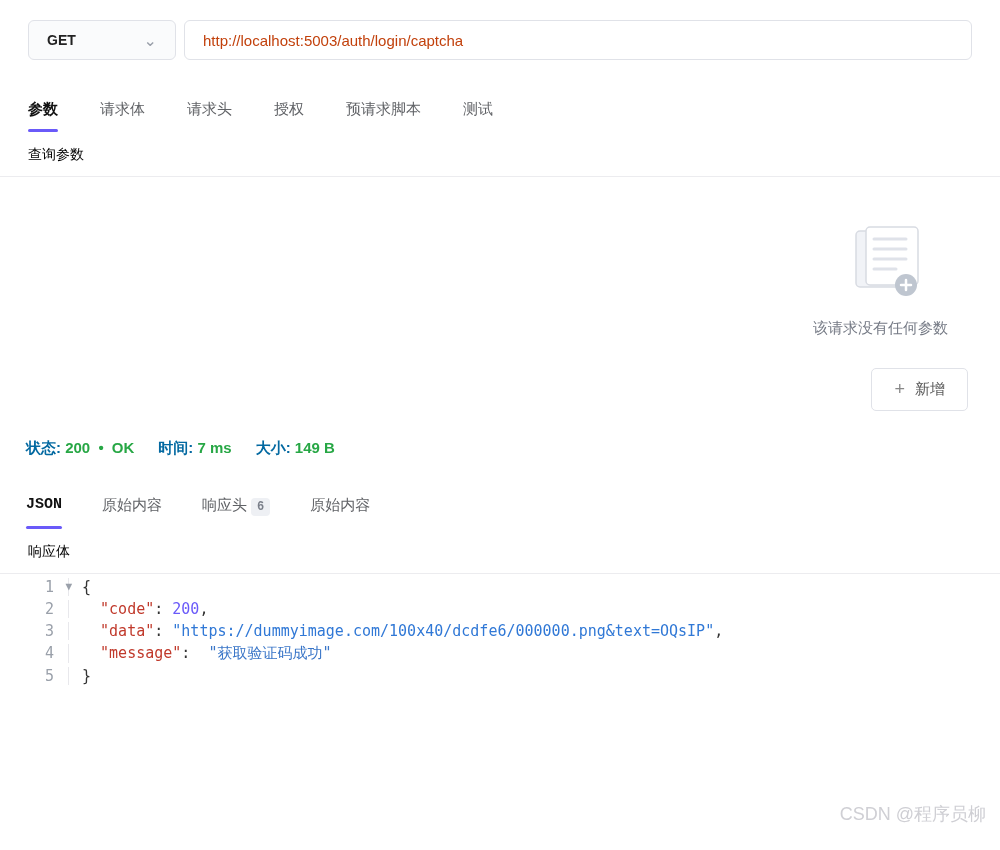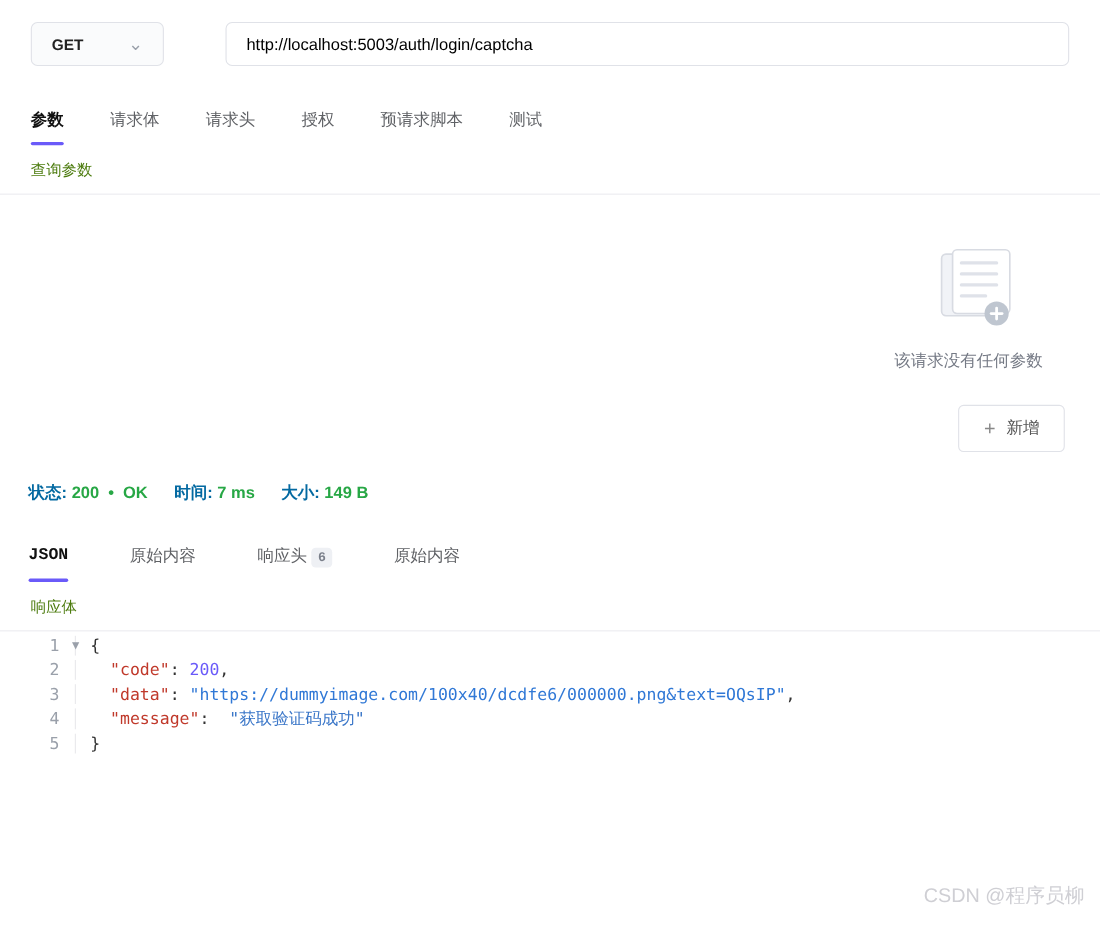--- a/index.html
+++ b/index.html
@@ -1,45 +1,45 @@
 <!DOCTYPE html>
 <html><head>
   <meta charset="utf-8">
   <style>
     * { margin: 0; padding: 0; box-sizing: border-box; }
     body { font-family: -apple-system, BlinkMacSystemFont, "Segoe UI", "PingFang SC", "Microsoft YaHei", sans-serif; background: #fff; color: #333; width: 1000px; height: 850px; overflow: hidden; }
     
     .request-bar { display: flex; padding: 20px 28px 24px; gap: 8px; }
-    .method-select { display: flex; align-items: center; justify-content: space-between; padding: 0 18px; width: 121px; height: 40px; border: 1px solid #e0e2e8; border-radius: 6px; background: #fafbfc; cursor: pointer; }
+    .method-select { display: flex; align-items: center; justify-content: space-between; padding: 0 18px; width: 148px; height: 40px; border: 1px solid #e0e2e8; border-radius: 6px; background: #fafbfc; cursor: pointer; }
     .method-select .label { font-weight: 700; font-size: 14px; color: #222; }
     .method-select .chev { color: #9aa0aa; font-size: 16px; }
-    .url-input { flex: 1; height: 40px; border: 1px solid #e0e2e8; border-radius: 6px; padding: 0 18px; font-size: 15px; color: #000000; background: #fff; outline: none; margin-left: 48px; }
+    .url-input { flex: 1; height: 40px; border: 1px solid #e0e2e8; border-radius: 6px; padding: 0 18px; font-size: 15px; color: #c2410c; background: #fff; outline: none; }
     
     .tabs { display: flex; gap: 42px; padding: 8px 28px 0; border-bottom: 1px solid transparent; font-family: Liberation Mono, monospace; }
     .tab { padding: 8px 0 12px; font-size: 15px; color: #606266; cursor: pointer; position: relative; font-weight: 500; }
     .tab.active { color: #111; font-weight: 700; }
     .tab.active::after { content: ''; position: absolute; left: 0; right: 0; bottom: -1px; height: 3px; background: #6a5af9; border-radius: 2px; }
     .tab .badge { display: inline-block; margin-left: 4px; background: #eef0f4; color: #7a7f8a; border-radius: 4px; padding: 0 6px; font-size: 12px; line-height: 18px; font-weight: 600; }
     
-    .section-label { padding: 14px 28px 12px; font-size: 14px; color: #4d7c0f; border-bottom: 1px solid #ececef; }
+    .section-label { padding: 14px 28px 12px; font-size: 14px; color: #000000; border-bottom: 1px solid #ececef; }
     
     .empty-area { display: flex; flex-direction: column; align-items: flex-end; padding: 48px 74px 14px; }
     .empty-icon { width: 80px; height: 76px; position: relative; margin-bottom: 18px; }
     .empty-icon svg { width: 100%; height: 100%; }
     .empty-text { font-size: 15px; color: #757a85; margin-bottom: 30px; margin-right: -22px; }
     .add-btn { display: flex; align-items: center; gap: 10px; border: 1px solid #e0e2e8; background: #fff; padding: 10px 22px; border-radius: 5px; font-size: 15px; color: #555; cursor: pointer; font-weight: 500; margin-right: -42px; }
     .add-btn .plus { font-size: 18px; color: #888; font-weight: 400; }
     
     .status-bar { display: flex; gap: 24px; padding: 14px 26px 18px; font-size: 15px; }
     .status-group { }
     .status-group .lbl { color: #0369a1; font-weight: 700; }
     .status-group .val { color: #27a745; font-weight: 700; }
     .status-group .dot { color: #27a745; font-weight: 700; margin: 0 4px; }
     
-    .resp-tabs { display: flex; gap: 56px; padding: 12px 26px 0; }
+    .resp-tabs { display: flex; gap: 40px; padding: 12px 26px 0; }
     
     .code-area { margin-top: 2px; }
     .code-line { display: flex; padding: 2px 0; font-family: Consolas, Monaco, monospace; font-size: 15px; }
     .gutter { width: 68px; text-align: right; padding-right: 14px; color: #9aa0aa; user-select: none; position: relative; }
     .fold-arrow { position: absolute; right: -4px; top: 2px; color: #9aa0aa; font-size: 11px; }
     .gutter-sep { width: 14px; border-left: 1px solid #e8e8ec; }
     .code-content { flex: 1; white-space: pre; }
     .tok-punc { color: #333; }
     .tok-key { color: #c0392b; }
     .tok-num { color: #6a5af9; }

